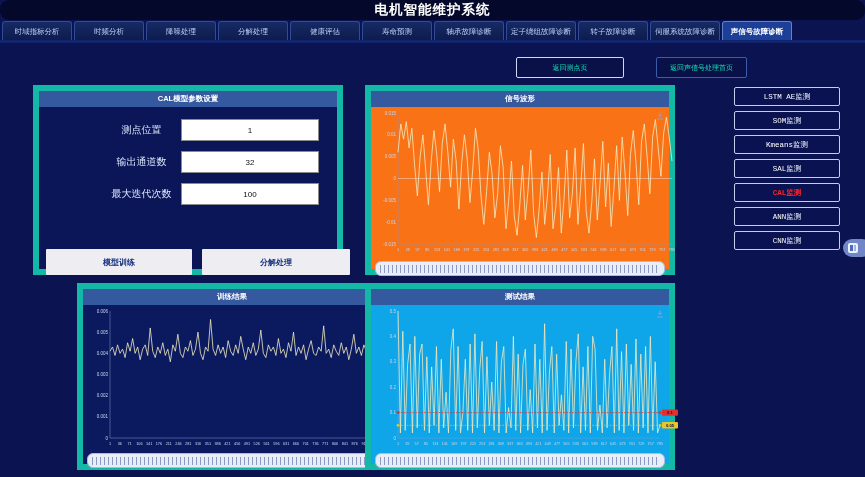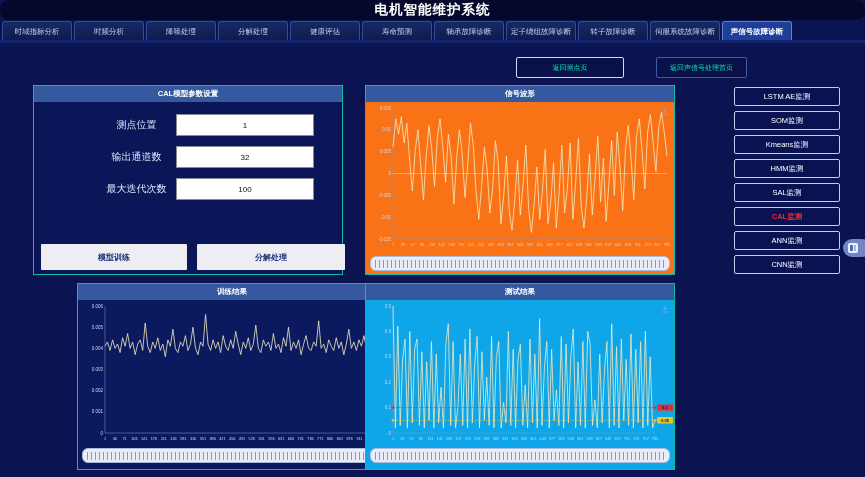--- a/index.html
+++ b/index.html
@@ -22,21 +22,21 @@
   .tab.active{background:#1d3f97;color:#ffffff;font-weight:bold;border-color:#5d82d2;}
   .tab-underline{position:absolute;left:0;top:40px;width:865px;height:3px;background:#13246e;}
   
   .ret-btn{
     position:absolute;height:21px;background:#0a1148;color:#14dfb2;
     font-size:7px;font-family:inherit;border-radius:2px;cursor:pointer;padding:0;
   }
   #ret1{left:516px;top:57px;width:108px;border:1px solid #cdd9fb;}
   #ret2{left:656px;top:57px;width:91px;border:1px solid #3a5cae;}
   
-  .panel{position:absolute;border:1px solid #14b8a6;background:#0a1658;box-sizing:border-box;}
+  .panel{position:absolute;border:6px solid #14b8a6;background:#0a1658;box-sizing:border-box;}
   .panel-header{height:16px;line-height:16px;background:#35599f;color:#ffffff;font-size:7.5px;text-align:center;font-weight:bold;}
   #param-panel{left:33px;top:85px;width:310px;height:190px;}
   #wave-panel {left:365px;top:85px;width:310px;height:190px;background:#f97316;}
   #train-panel{left:33px;top:283px;width:310px;height:187px;background:#0b1a5e;margin-left:44px;}
   #test-panel {left:365px;top:283px;width:310px;height:187px;background:#0ea5e9;}
   
   .p-row{position:absolute;left:0;width:100%;height:22px;}
   .p-label{position:absolute;left:50px;width:105px;text-align:center;font-size:10px;color:#dbe5fa;line-height:22px;}
   .p-input{
     position:absolute;left:142px;width:138px;height:22px;box-sizing:border-box;
@@ -58,21 +58,21 @@
   .dz-slider::before{
     content:"";position:absolute;left:4px;right:4px;top:3px;bottom:2px;
     background:repeating-linear-gradient(90deg,rgba(45,70,140,.5) 0 1px,transparent 1px 4px);
   }
   #wave-slider{top:170px;} #train-slider{top:164px;} #test-slider{top:164px;}
   
   #model-list{position:absolute;left:734px;top:87px;width:106px;}
   .model-btn{
     width:106px;height:19px;margin-bottom:5px;box-sizing:border-box;
     background:#0a1252;border:1px solid #c2d0ee;border-radius:2px;
-    color:#ffffff;font-size:7.5px;font-family:Liberation Sans, sans-serif;display:block;cursor:pointer;
+    color:#ffffff;font-size:7.5px;font-family:Liberation Mono, monospace;display:block;cursor:pointer;
   }
   .model-btn.accent{color:#ff2222;font-weight:bold;}
   
   #side-pill{
     position:absolute;left:843px;top:239px;width:28px;height:18px;border-radius:9px;
     background:rgba(130,155,220,.85);cursor:pointer;
   }
   .pill-ic{position:absolute;left:5px;top:4px;width:10px;height:10px;border-radius:2px;background:#eef2ff;}
   .pill-ic::before{content:"";position:absolute;left:2px;top:2px;width:3px;height:6px;background:#4a6cc0;}
   .pill-ic::after{content:"";position:absolute;left:6px;top:2px;width:2px;height:6px;background:#9db4e6;}
@@ -278,21 +278,20 @@
   <svg class="dl" width="8" height="8" viewBox="0 0 8 8">
       <path d="M4 0.5v4M2.3 2.8l1.7 1.7L5.7 2.8M1 7h6" stroke="#8fa4d8" stroke-width="0.9" fill="none"></path>
     </svg>
   <div class="dz-slider" id="test-slider"></div>
 </section>
 
 <div id="model-list">
     <button class="model-btn">LSTM AE监测</button>
     <button class="model-btn">SOM监测</button>
     <button class="model-btn">Kmeans监测</button>
-    <button class="model-btn">HMM监测</button>
     <button class="model-btn">SAL监测</button>
     <button class="model-btn accent">CAL监测</button>
     <button class="model-btn">ANN监测</button>
     <button class="model-btn">CNN监测</button>
   </div>
 
 <div id="side-pill">
   <span class="pill-ic"></span>
 </div>
 

